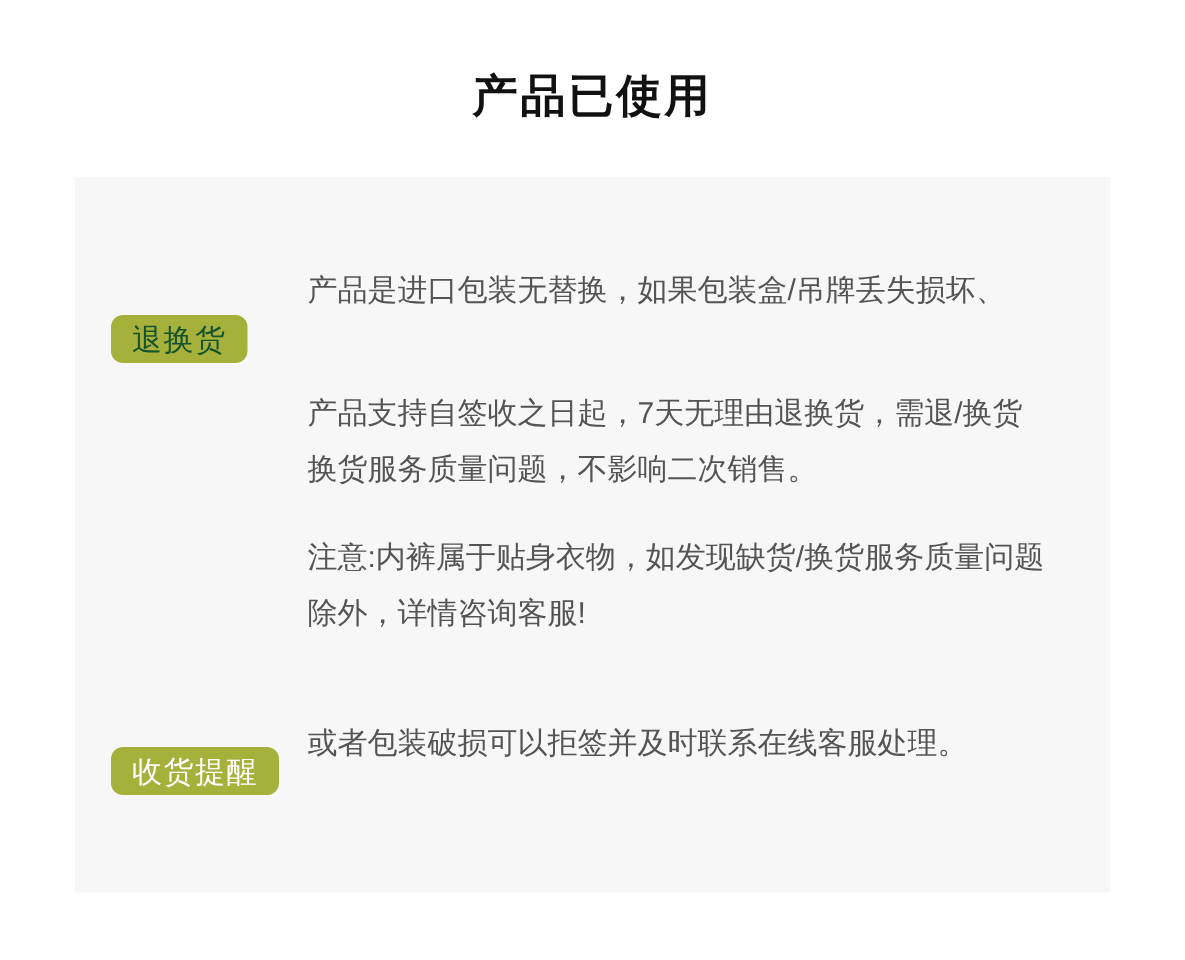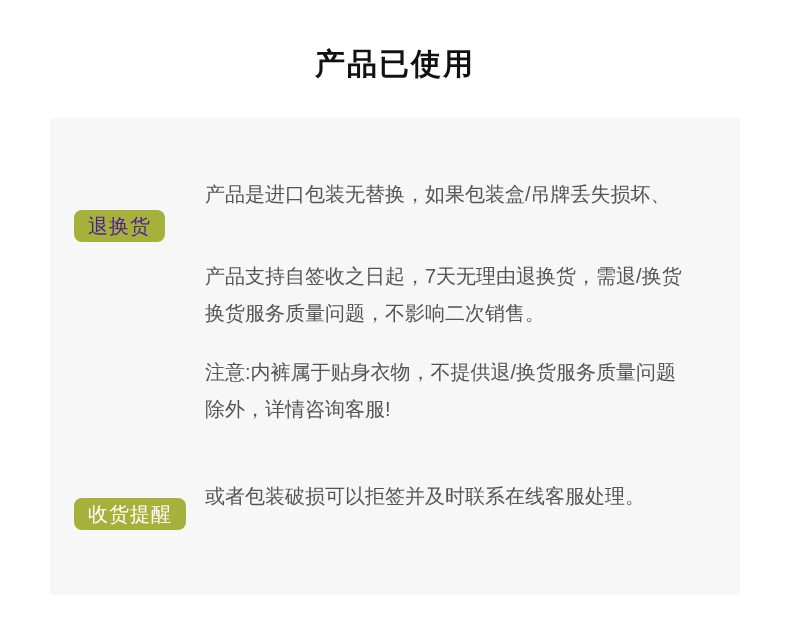--- a/index.html
+++ b/index.html
@@ -64,33 +64,33 @@
 </style>
 </head>
 <body>
 
 <div class="page">
 
   <h1 class="page-title" style="color: rgb(17, 17, 17);">产品已使用</h1>
 
   <div class="panel" style="background: rgb(247, 247, 247);">
 
-    <span class="tag tag-returns" style="background: rgb(166, 177, 60); color: #4c1d95;">退换货</span>
+    <span class="tag tag-returns" style="background: rgb(166, 177, 60); color: #14532d;">退换货</span>
 
     <div class="para para-1" style="color: rgb(84, 84, 84);">
       <div class="text-line">产品是进口包装无替换，如果包装盒/吊牌丢失损坏、</div>
     </div>
 
     <div class="para para-2" style="color: rgb(84, 84, 84);">
       <div class="text-line">产品支持自签收之日起，7天无理由退换货，需退/换货</div>
       <div class="text-line">换货服务质量问题，不影响二次销售。</div>
     </div>
 
     <div class="para para-3" style="color: rgb(84, 84, 84);">
-      <div class="text-line">注意:内裤属于贴身衣物，不提供退/换货服务质量问题</div>
+      <div class="text-line">注意:内裤属于贴身衣物，如发现缺货/换货服务质量问题</div>
       <div class="text-line">除外，详情咨询客服!</div>
     </div>
 
     <span class="tag tag-delivery" style="background: rgb(166, 177, 60); color: rgb(255, 255, 255);">收货提醒</span>
 
     <div class="para para-4" style="color: rgb(84, 84, 84);">
       <div class="text-line">或者包装破损可以拒签并及时联系在线客服处理。</div>
     </div>
 
   </div>

